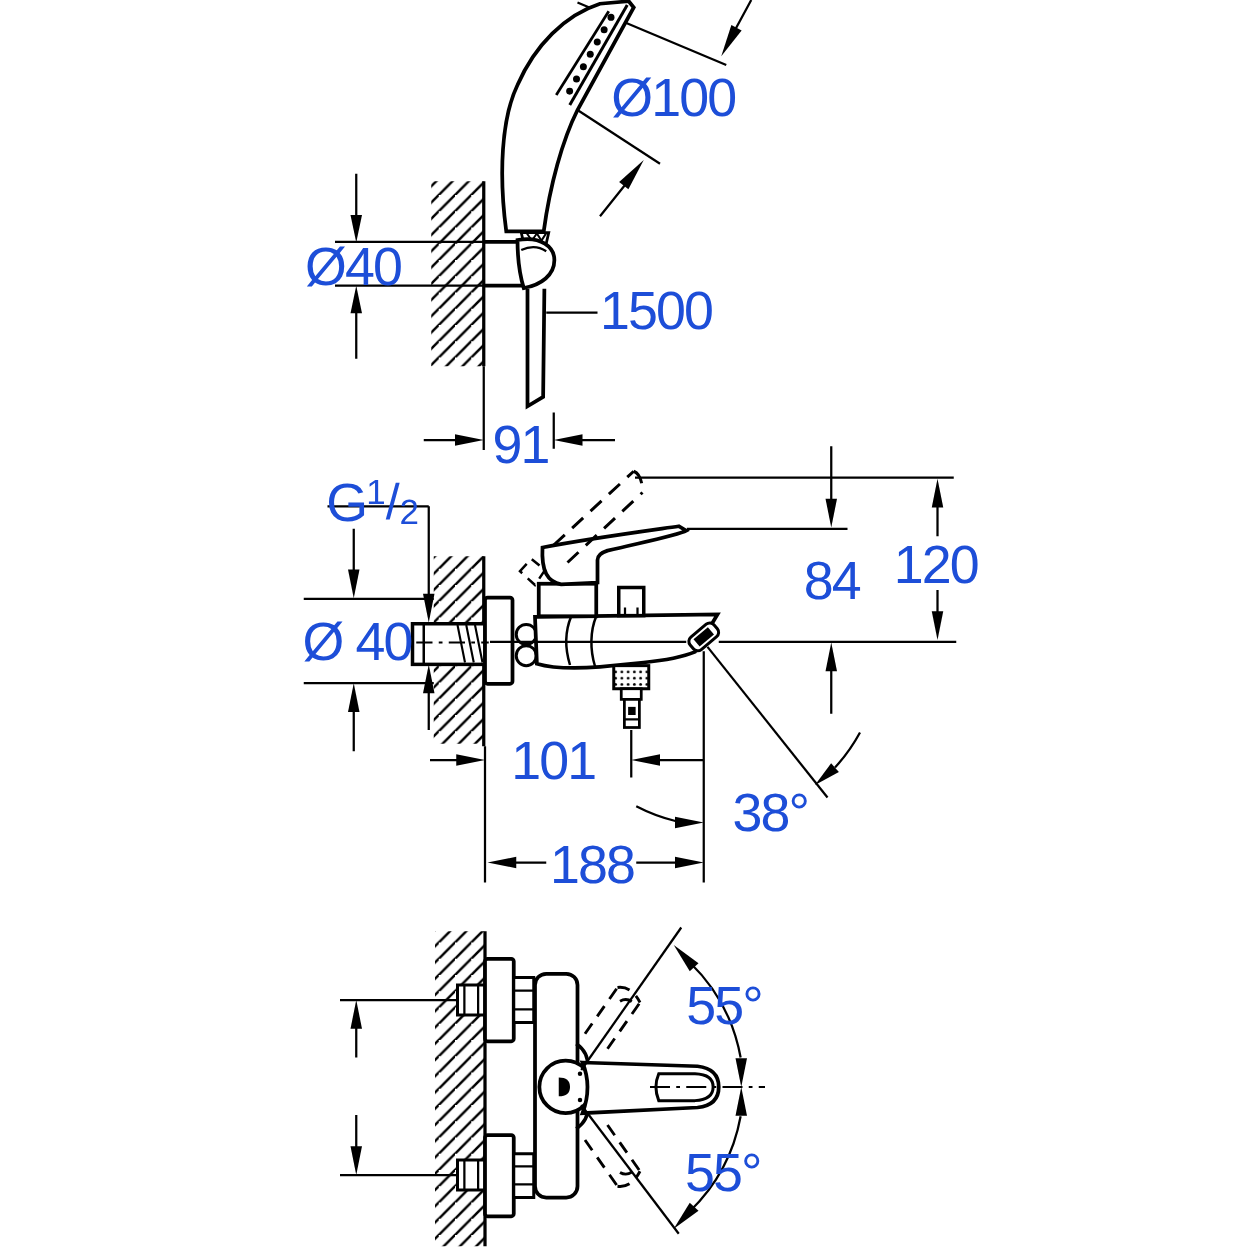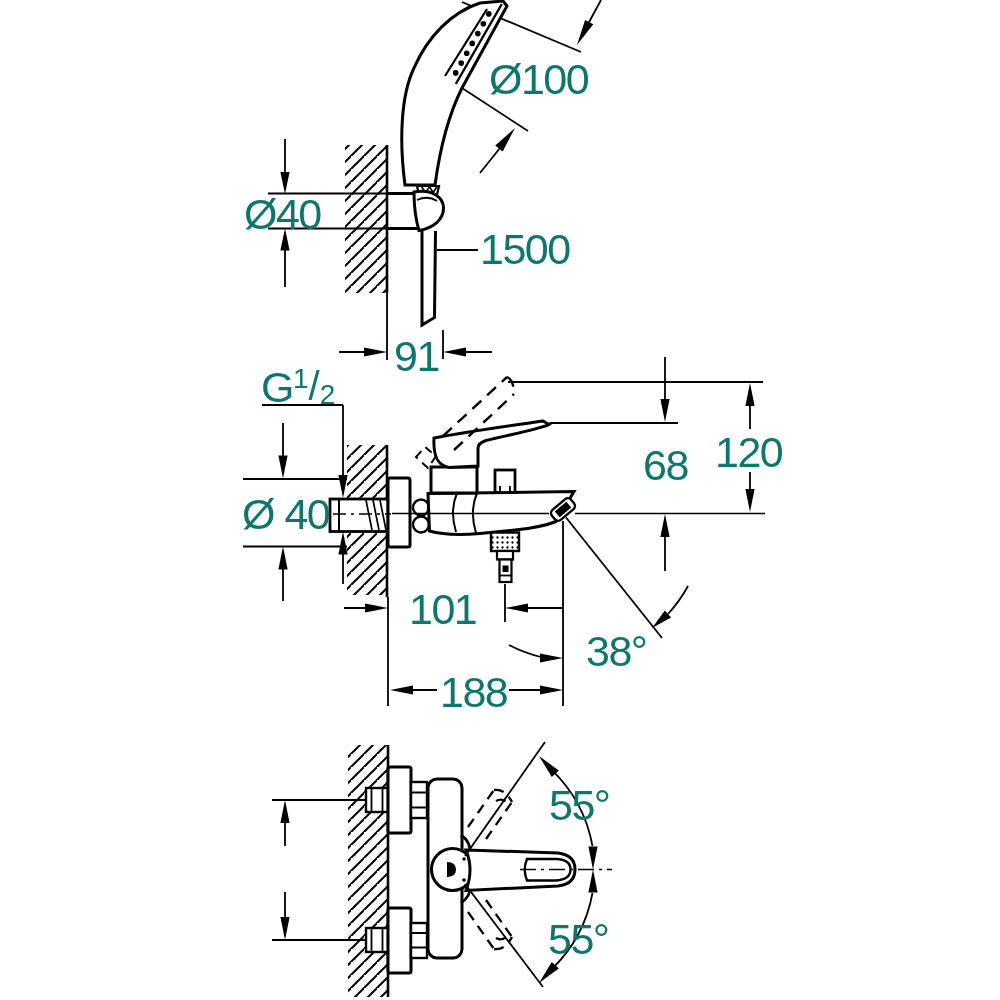--- a/index.html
+++ b/index.html
@@ -1,20 +1,20 @@
 <!DOCTYPE html>
 <html><head>
 <meta charset="utf-8">
 <style>
   html,body{margin:0;padding:0;background:#fff;}
   #stage{position:relative;width:1000px;height:1000px;background:#fff;overflow:hidden;
          font-family:"Liberation Sans", sans-serif;}
   #stage svg{position:absolute;left:0;top:0;}
-  .lbl{position:absolute;color:#0f766e;font-size:43px;line-height:1;letter-spacing:-1.5px;white-space:nowrap;}
-  #g-label{font-size:43px;}
+  .lbl{position:absolute;color:#1d4ed8;font-size:43px;line-height:1;letter-spacing:-1.5px;white-space:nowrap;}
+  #g-label{font-size:43px;margin-top:16px;}
   #g-label .num{font-size:28px;position:relative;top:-14px;letter-spacing:0;}
   #g-label .slash{font-size:40px;position:relative;top:-2px;letter-spacing:0;}
   #g-label .den{font-size:28px;position:relative;top:2px;letter-spacing:0;}
 </style>
 </head>
 <body>
 
 <div id="stage">
 
 <svg width="1000" height="1000" viewBox="0 0 1000 1000">
@@ -210,21 +210,21 @@
   </g>
 </svg>
 
 <div class="lbl" style="left:489px;top:58px">Ø100</div>
 <div class="lbl" style="left:244px;top:193px">Ø40</div>
 <div class="lbl" style="left:480px;top:228px">1500</div>
 <div class="lbl" style="left:394px;top:335px">91</div>
 
 <div class="lbl" id="g-label" style="left:261px;top:366px"><span>G</span><span class="num">1</span><span class="slash">/</span><span class="den">2</span></div>
 
-<div class="lbl" style="left:643px;top:444px">68</div>
+<div class="lbl" style="left:643px;top:444px">84</div>
 <div class="lbl" style="left:715px;top:431px">120</div>
 <div class="lbl" style="left:242px;top:493px">Ø 40</div>
 <div class="lbl" style="left:409px;top:588px">101</div>
 <div class="lbl" style="left:586px;top:630px">38°</div>
 <div class="lbl" style="left:440px;top:671px">188</div>
 
 <div class="lbl" style="left:549px;top:784px">55°</div>
 <div class="lbl" style="left:548px;top:918px">55°</div>
 
 </div>

